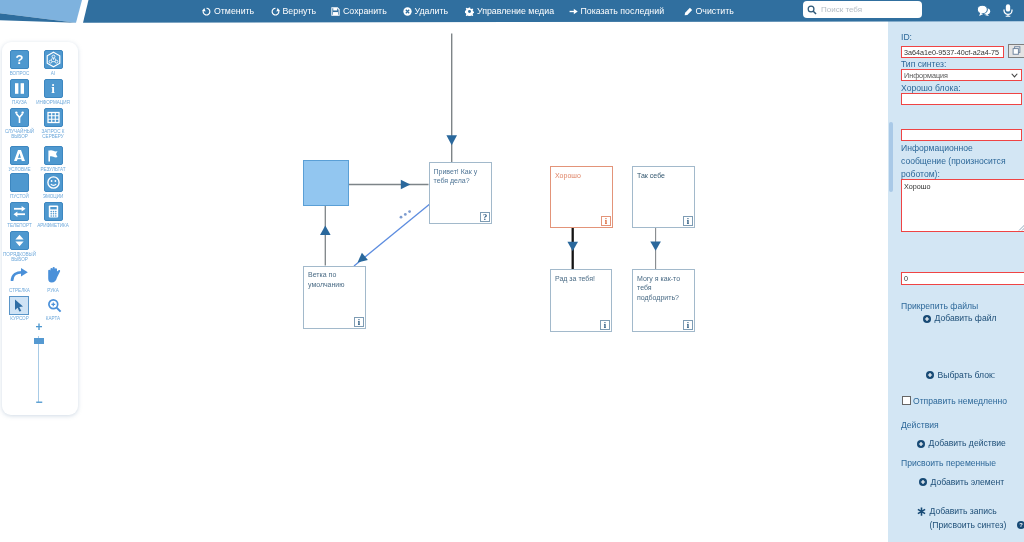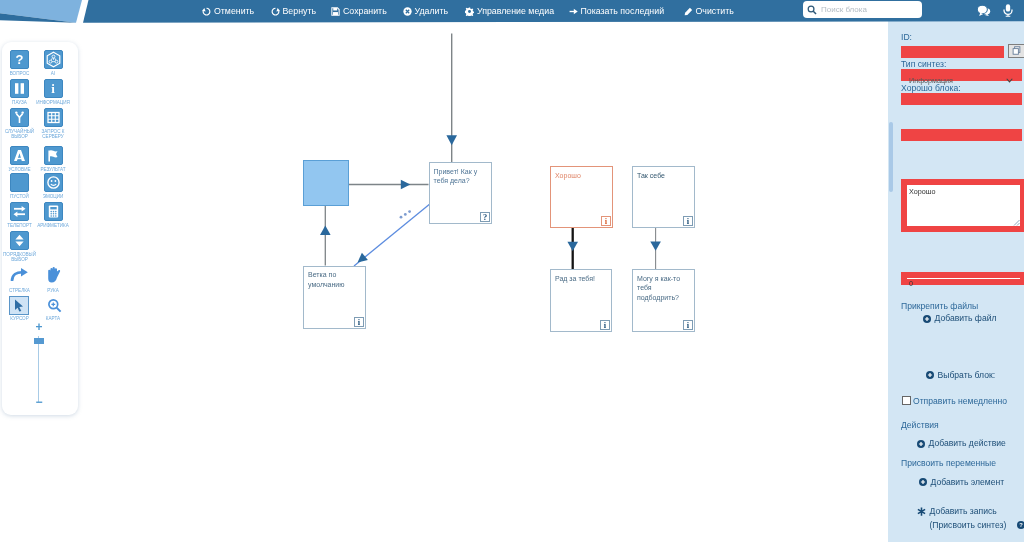--- a/index.html
+++ b/index.html
@@ -32,21 +32,21 @@
          z-index:3; }
   .badge { position:absolute; right:1px; bottom:1px; width:10px; height:9.8px;
          border:1px solid #7e9cb4; color:#1d4e77;
          font-family:"Liberation Serif", serif; font-weight:bold; font-size:8.5px;
          text-align:center; line-height:9px; background:#fff; }
 
   
   #rpanel { position:absolute; left:840px; top:21px; width:168px; height:521px;
     background:#d3e6f4; z-index:8;margin-left:48px; }
   .rp { position:absolute; color:#2d6899; font-size:8.6px; line-height:13px; }
-  .rinput { position:absolute; background:#fff; border:6px solid #ef4444;
+  .rinput { position:absolute; background:#fff; border:1px solid #ef4444;
     font-size:7.2px; color:#333; padding:0 2px; line-height:10px; }
   .rlink { position:absolute; color:#1d4e77; font-size:8.6px; white-space:nowrap; }
 </style>
 </head>
 <body>
 <div id="stage">
 
   <svg class="abs" style="left:0;top:0;z-index:2" width="1024" height="542">
 
     <line x1="451.7" y1="33.5" x2="451.7" y2="162" stroke="#7e8487" stroke-width="1.4"></line>
@@ -110,20 +110,21 @@
         </svg>
       </div>
     <div class="rp" style="left:13px;top:37px">Тип синтез:</div>
     <div class="rinput" style="left:13px;top:48px;width:120.5px;height:12px;line-height:11px;color:#555">Информация
       <svg class="abs" style="right:3px;top:3px" width="7" height="5" viewBox="0 0 10 7">
           <path d="M1 1l4 4.5L9 1" fill="none" stroke="#444" stroke-width="1.6"></path>
         </svg></div>
     <div class="rp" style="left:13px;top:60.5px">Хорошо блока:</div>
     <div class="rinput" style="left:13px;top:71.5px;width:120.5px;height:12px"></div>
     <div class="rinput" style="left:13px;top:107.5px;width:120.5px;height:12px"></div>
+    <div class="rp" style="left:13px;top:121px">Информационное<br>сообщение (произносится<br>роботом):</div>
     <div class="rinput" style="left:13px;top:158px;width:124.5px;height:52.5px;line-height:9px;padding-top:2px">Хорошо
       <svg class="abs" style="right:0;bottom:0" width="7" height="7" viewBox="0 0 7 7">
           <path d="M6.5 1L1 6.5M6.5 4L4 6.5" stroke="#8fa8bc" stroke-width="1"></path>
         </svg></div>
     <div class="rinput" style="left:13px;top:251px;width:124.5px;height:12.5px;line-height:11.5px">0</div>
     <div class="rp" style="left:13px;top:279px">Прикрепить файлы</div>
     <div class="rlink" style="left:46.5px;top:292px">Добавить файл</div>
     <svg class="abs" style="left:35px;top:293.5px" width="8" height="8" viewBox="0 0 10 10">
         <circle cx="5" cy="5" r="5" fill="#174a75"></circle>
         <path d="M5 2.4v5.2M2.4 5h5.2" stroke="#fff" stroke-width="1.5"></path>
@@ -334,21 +335,21 @@
     <svg width="9" height="9" viewBox="0 0 16 16">
         <path d="M10.5 1.5l4 4L6 14l-4.8.8L2 10z" fill="#fff"></path>
       </svg>
     Очистить</div>
 
   <div id="search">
     <svg width="10" height="10" viewBox="0 0 16 16" style="margin-left:4px">
       <circle cx="6.5" cy="6.5" r="4.6" fill="none" stroke="#2c5777" stroke-width="2"></circle>
       <path d="M10 10l4.5 4.5" stroke="#2c5777" stroke-width="2.4"></path>
       </svg>
-    <span class="ph">Поиск блока</span>
+    <span class="ph">Поиск тебя</span>
   </div>
 
   <svg class="abs" style="left:977px;top:3.5px;z-index:11" width="14" height="14" viewBox="0 0 20 20">
     <ellipse cx="13.2" cy="10.5" rx="5.6" ry="4.6" fill="#fff"></ellipse>
     <path d="M14.5 14l2.6 3.2-5.3-1.2z" fill="#fff"></path>
     <ellipse cx="7.6" cy="7.8" rx="7.2" ry="5.9" fill="#fff" stroke="#306f9f" stroke-width="1.5"></ellipse>
     <path d="M4.7 12.6l-1.6 4.6 5.9-2.9z" fill="#fff"></path>
   </svg>
   <svg class="abs" style="left:1001.5px;top:3.5px;z-index:11" width="12" height="13" viewBox="0 0 16 18">
     <rect x="5" y="0.5" width="6" height="10" rx="3" fill="#fff"></rect>

